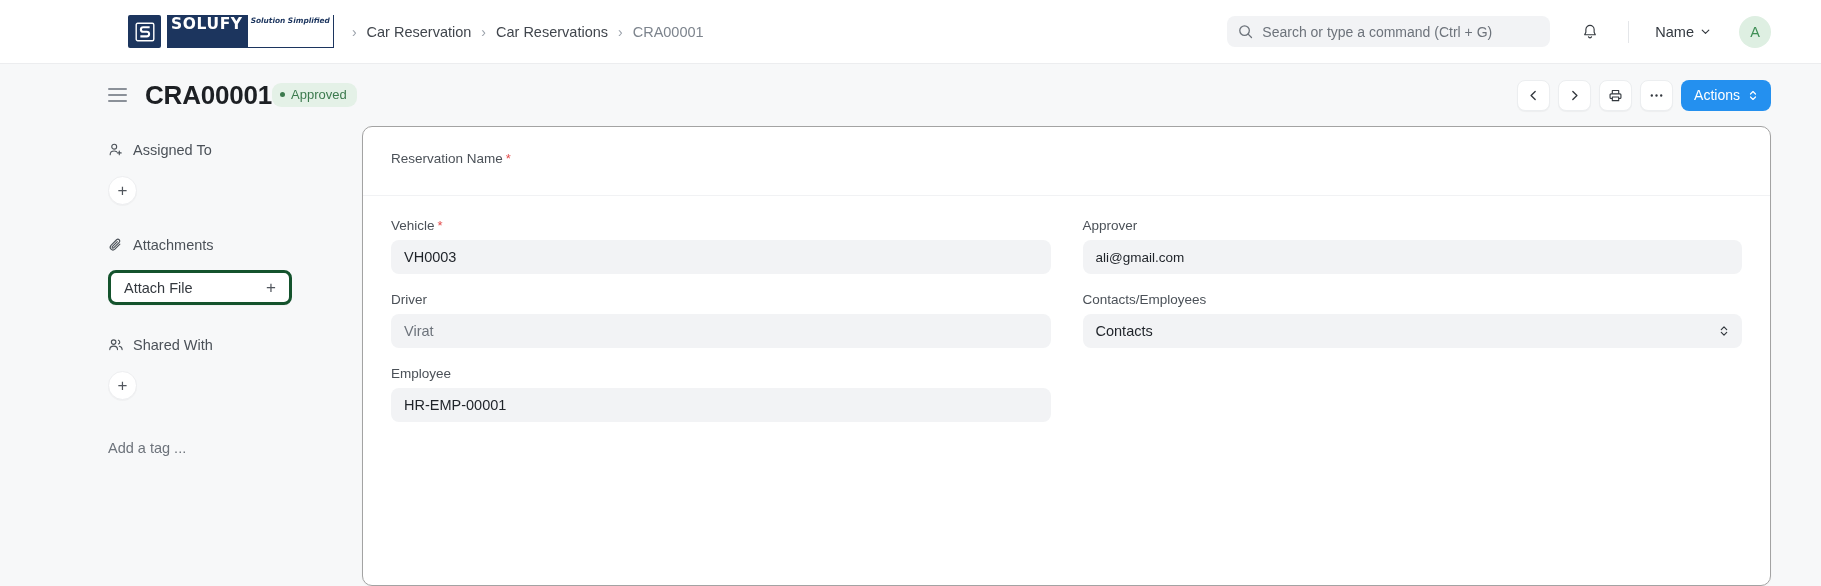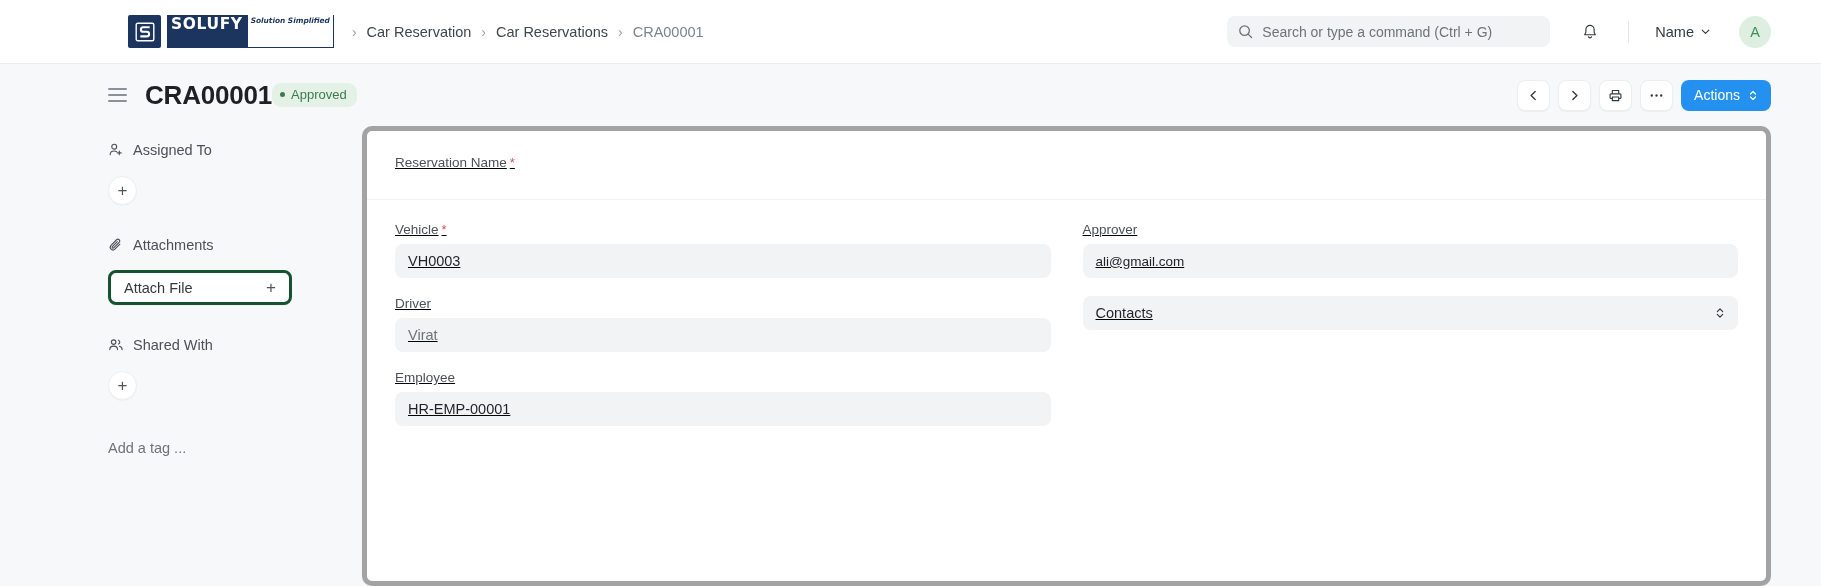--- a/index.html
+++ b/index.html
@@ -207,27 +207,26 @@
     box-shadow: 0 1px 1px rgba(22,26,31,.03);
   }
   .attach-btn .pl { font-size: 17px; color: #51565d; line-height: 1; }
   .gap-32 { height: 26px; }
   .tag-ph { font-size: 14.5px; color: #6d737b; margin-top: 14px; }
 
   
   .card {
     flex: 1;
     background: #ffffff;
-    border: 5px solid #a3a3a3;
+    border: 1px solid #a3a3a3;
     border-radius: 10px;
     margin-left: 22px;
     padding: 24px 28px 0 28px;
     box-shadow: 0 1px 2px rgba(22,26,31,.03);
     overflow: hidden;
-    text-decoration: underline;
   }
   .sec-divider {
     height: 1px; background: #f1f2f4;
     margin: 22px -28px 0 -28px;
   }
   .grid {
     display: flex;
     gap: 32px;
   }
   .col { flex: 1 1 0; min-width: 0; }
@@ -483,20 +482,23 @@
       <div class="col">
 
         <div class="field">
           <div class="flabel">
             <span>Approver</span>
           </div>
           <div class="control small">ali@gmail.com</div>
         </div>
 
         <div class="field">
+          <div class="flabel">
+            <span>Contacts/Employees</span>
+          </div>
           <div class="control select">
             <span>Contacts</span>
             <span>
               <svg width="10" height="14" viewBox="0 0 10 14">
                 <path d="M2.3 5.6 5 2.9l2.7 2.7" fill="none" stroke="#33383e" stroke-width="1.2" stroke-linecap="round" stroke-linejoin="round"></path>
                 <path d="M2.3 8.4 5 11.1l2.7-2.7" fill="none" stroke="#33383e" stroke-width="1.2" stroke-linecap="round" stroke-linejoin="round"></path>
               </svg>
             </span>
           </div>
         </div>

